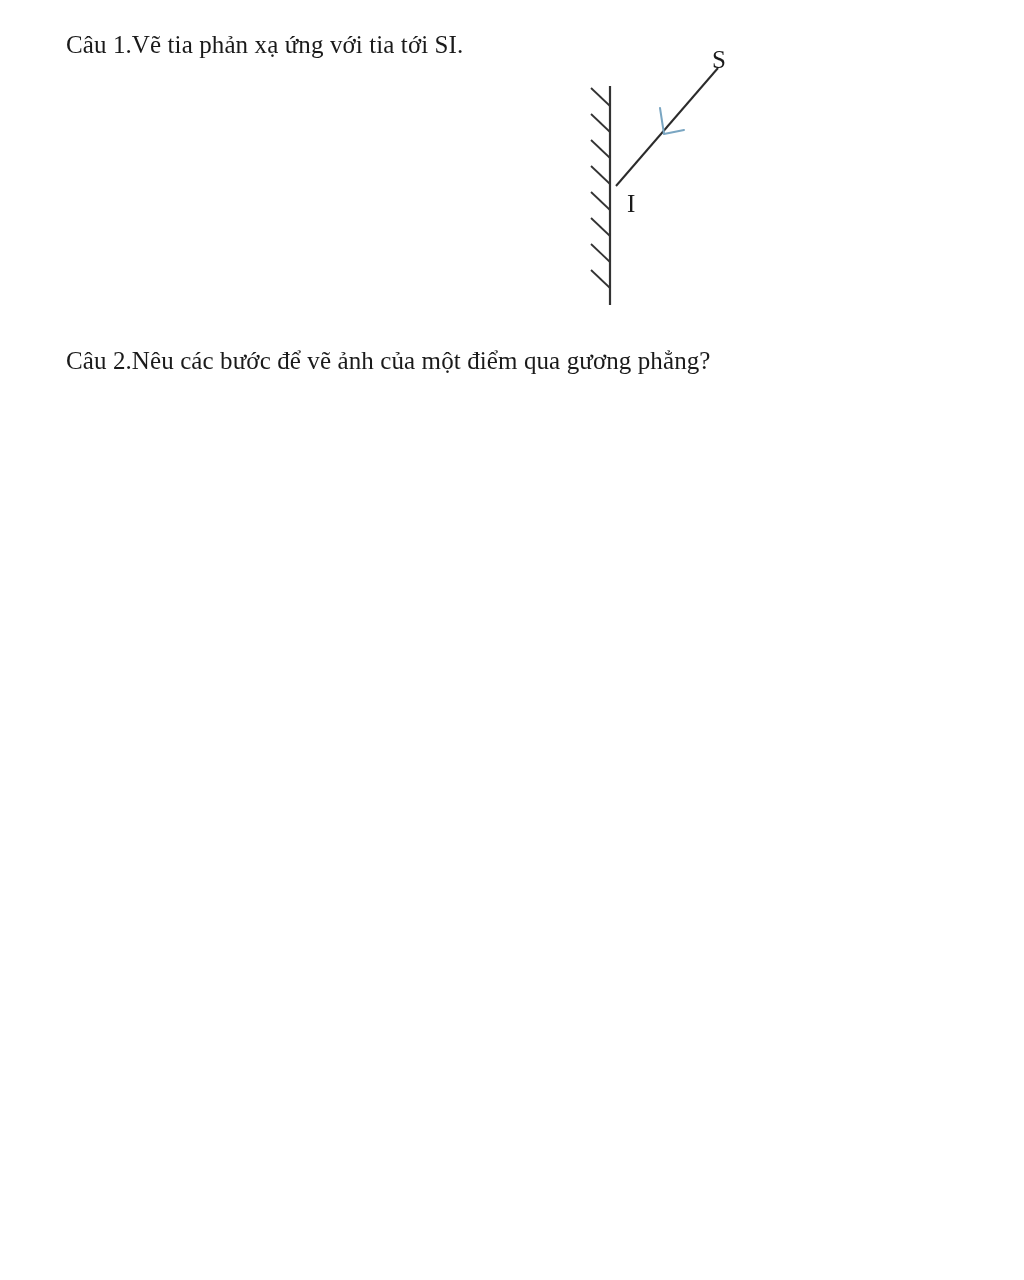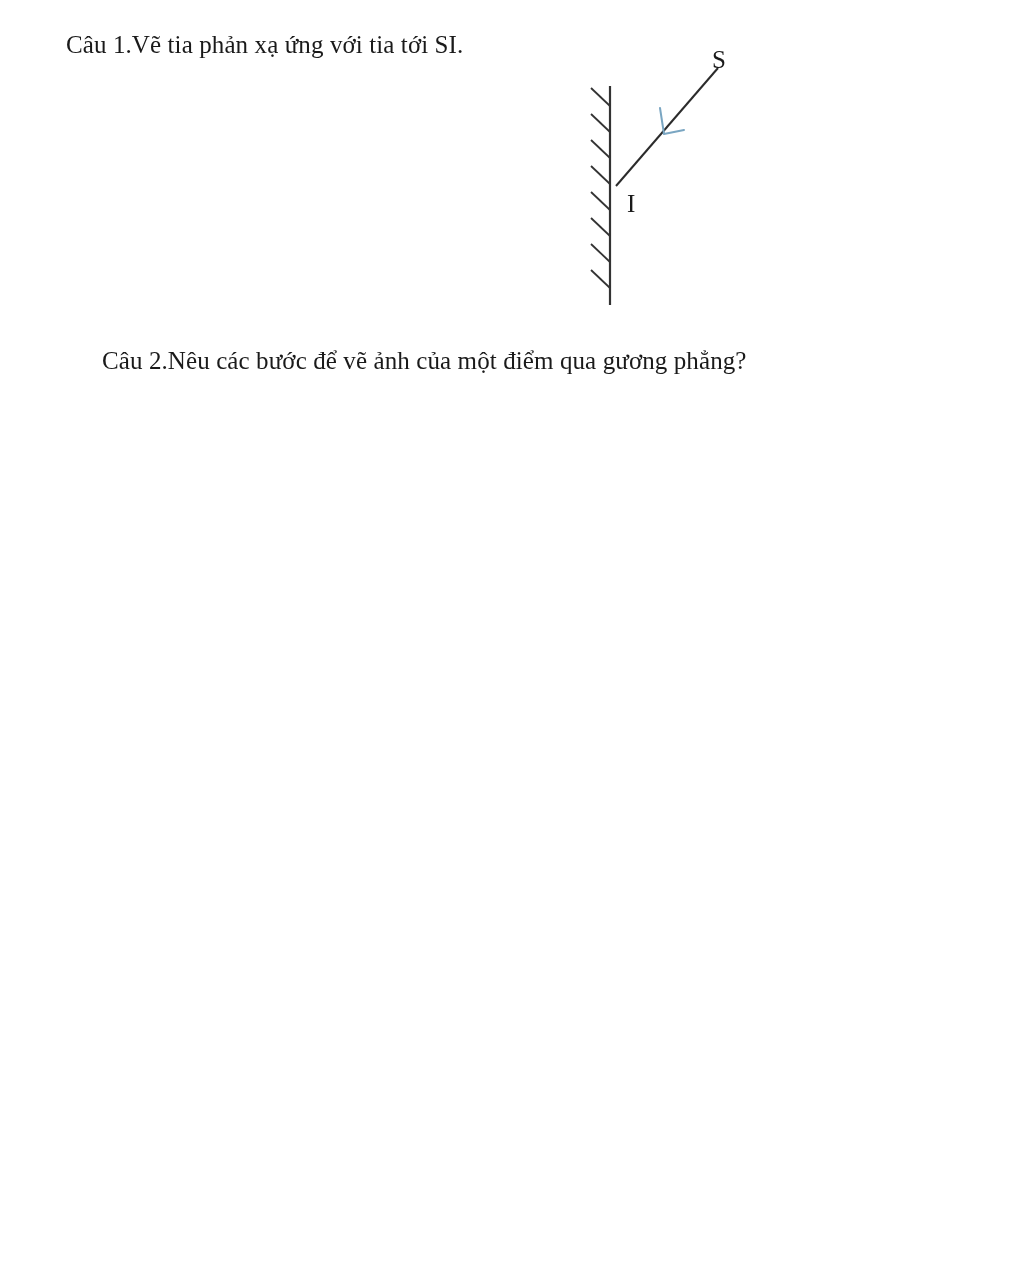--- a/index.html
+++ b/index.html
@@ -29,21 +29,20 @@
   }
   #q1 {
     left: 66px;
     top: 27px;
     width: 640px;
   }
   #q2 {
     left: 66px;
     top: 343px;
     width: 900px;
-    margin-left: 36px;
   }
   #q3 {
     left: 66px;
     top: 405px;
     width: 952px;
   }
   .q-text { display: inline; }
 
   
   #figure {

